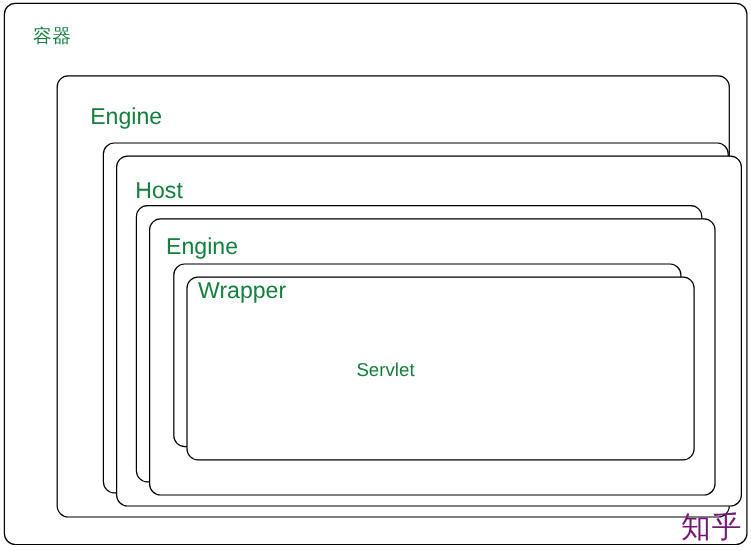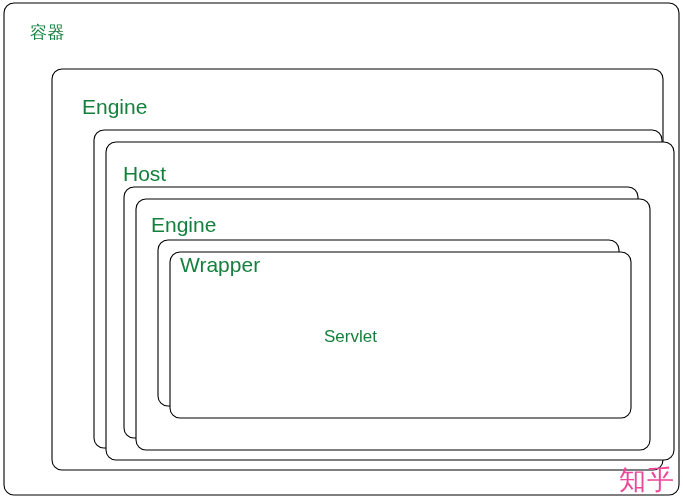--- a/index.html
+++ b/index.html
@@ -57,21 +57,21 @@
     right: 8px;
     bottom: 6px;
     display: flex;
     flex-direction: column;
     align-items: center;
     pointer-events: none;
     user-select: none;
   }
   #watermark-mark {
     font-size: 27px;
-    color: #ec4899;
+    color: #701a75;
     letter-spacing: 1px;
     line-height: 1;
     margin-bottom: 2px;
     font-family: "DejaVu Sans", sans-serif;
   }
   #watermark-handle {
     font-size: 17px;
     color: #dde8f4;
     letter-spacing: 0.5px;
     line-height: 1;

